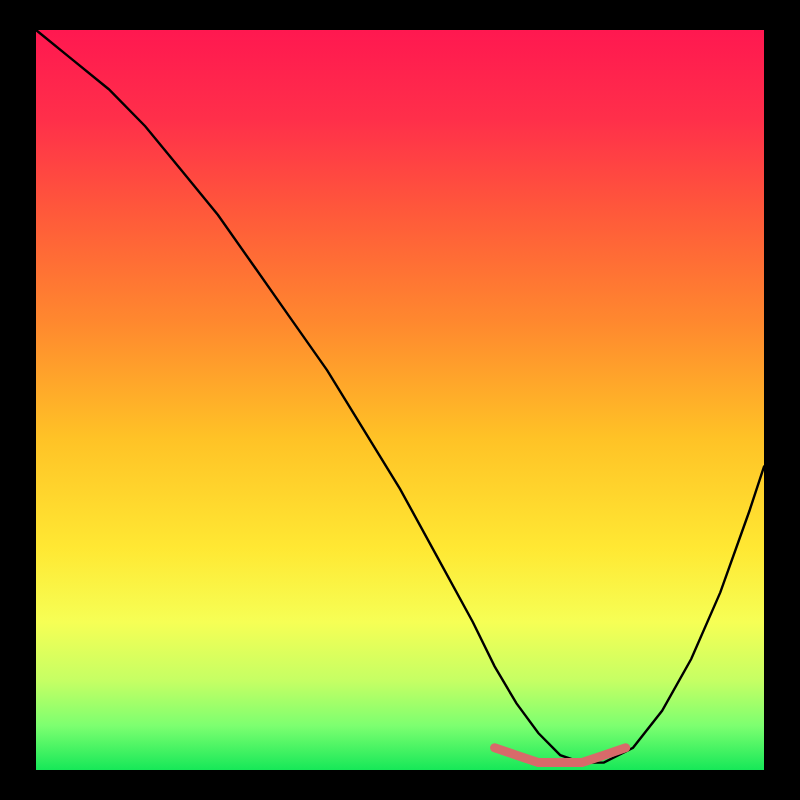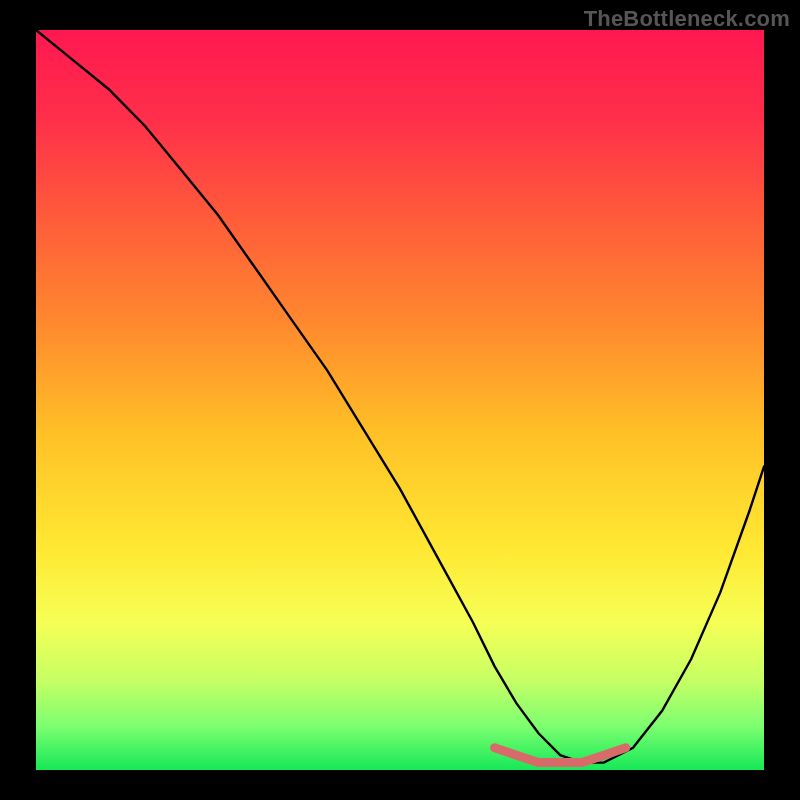--- a/index.html
+++ b/index.html
@@ -25,21 +25,20 @@
     position: absolute;
     top: 0; left: 0;
     width: 800px; height: 800px;
     z-index: 2;
   }
 </style>
 </head>
 <body>
 
 <div class="stage">
-  <div class="watermark">TheBottleneck.com</div>
   <svg class="plot" viewBox="0 0 800 800" preserveAspectRatio="none">
     <defs>
       <linearGradient id="bg-grad" x1="0" y1="0" x2="0" y2="1">
           <stop offset="0%" stop-color="#ff1850"></stop>
           <stop offset="12%" stop-color="#ff2f4a"></stop>
           <stop offset="25%" stop-color="#ff5a3a"></stop>
           <stop offset="40%" stop-color="#ff8a2e"></stop>
           <stop offset="55.00000000000001%" stop-color="#ffc226"></stop>
           <stop offset="70%" stop-color="#ffe833"></stop>
           <stop offset="80%" stop-color="#f6ff55"></stop>

